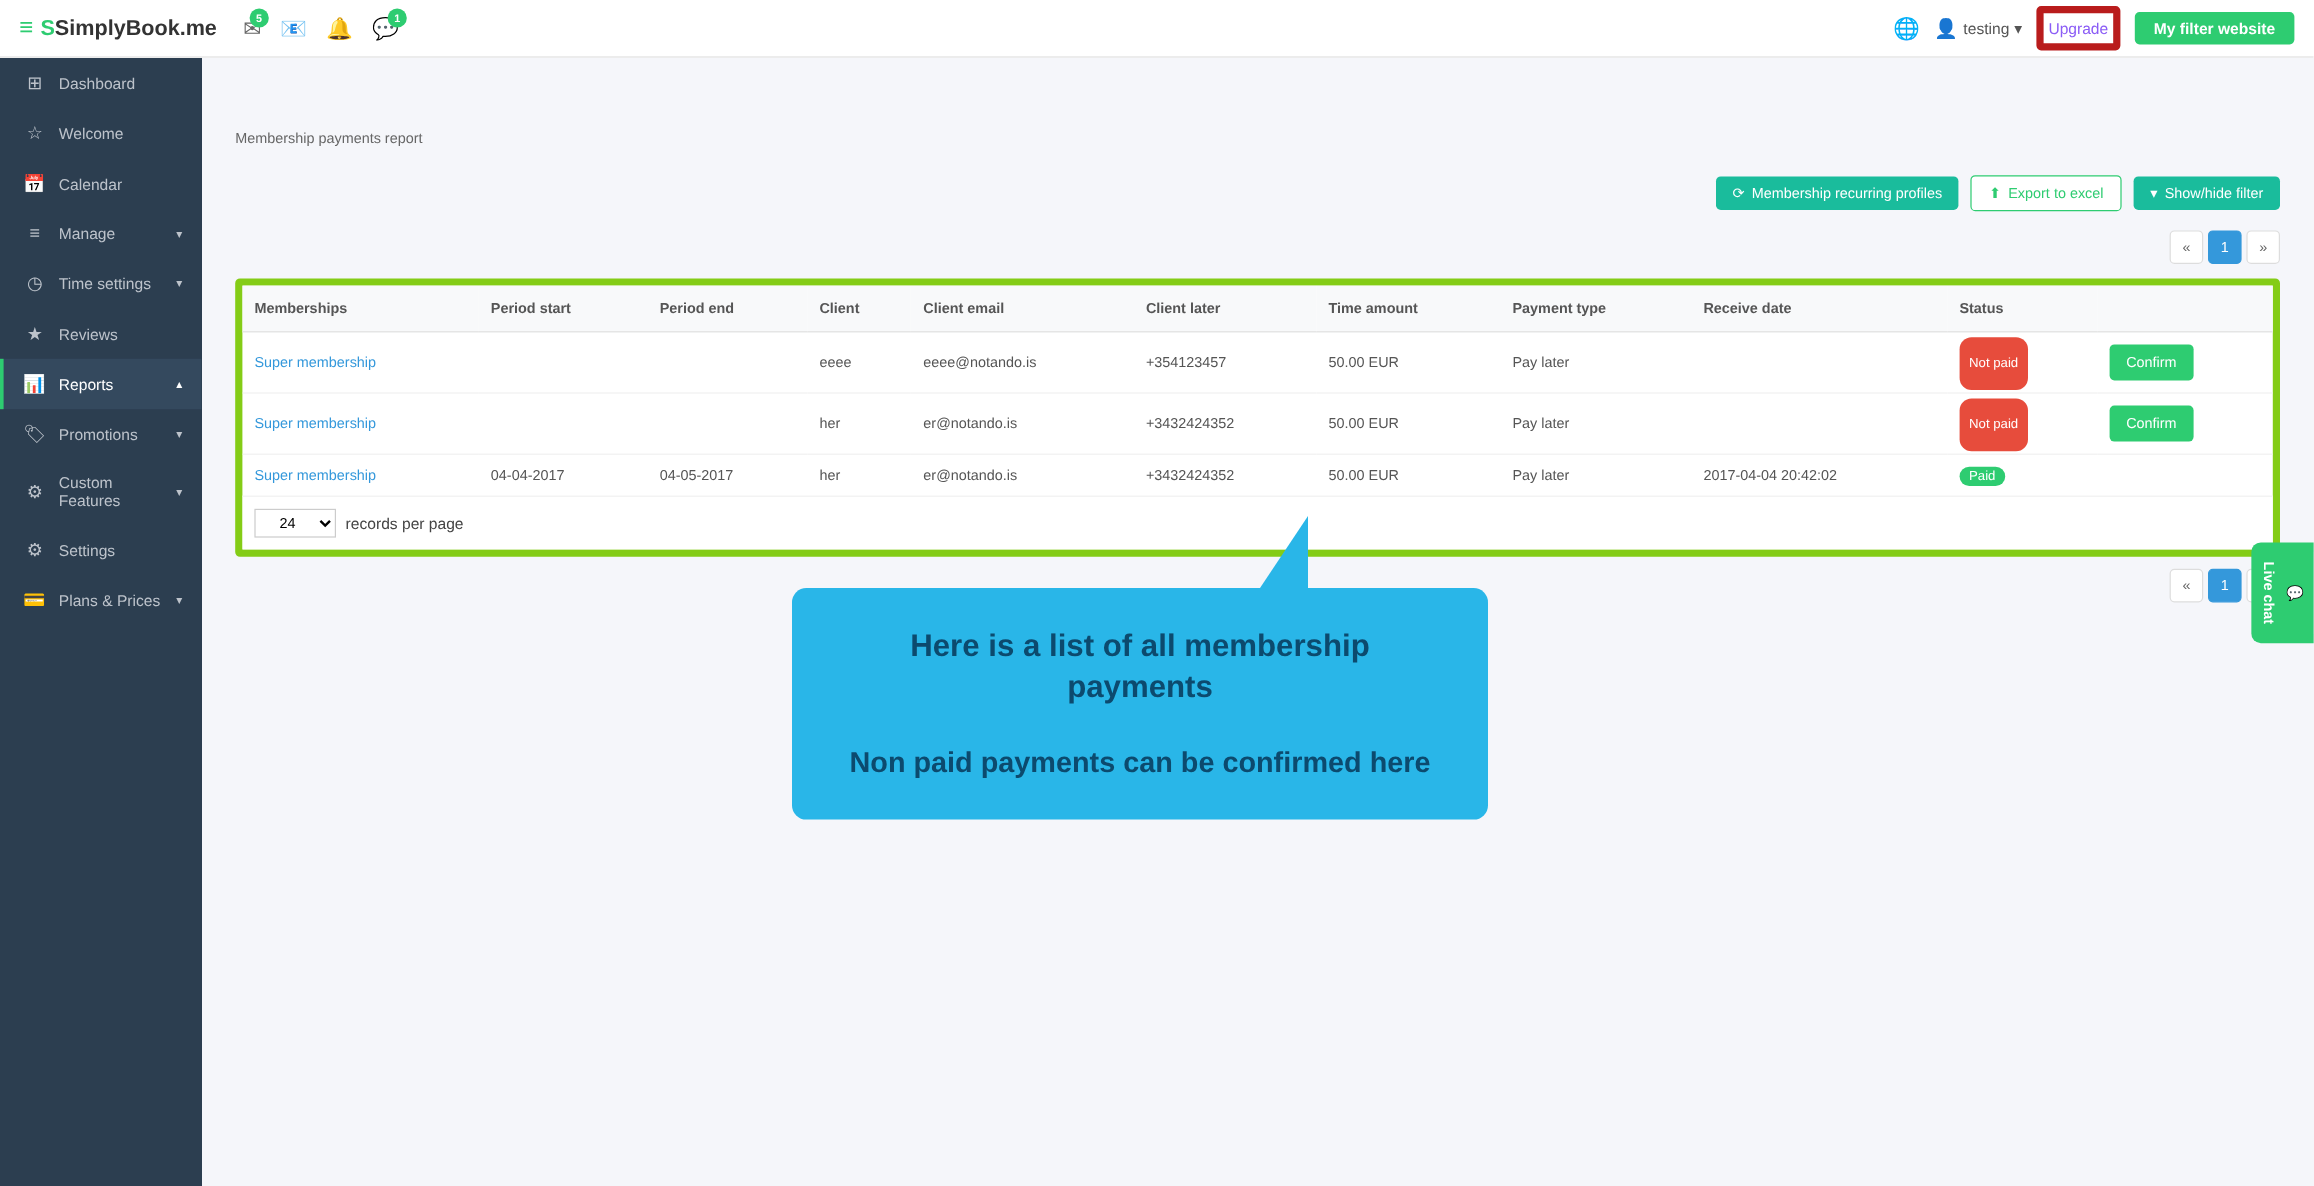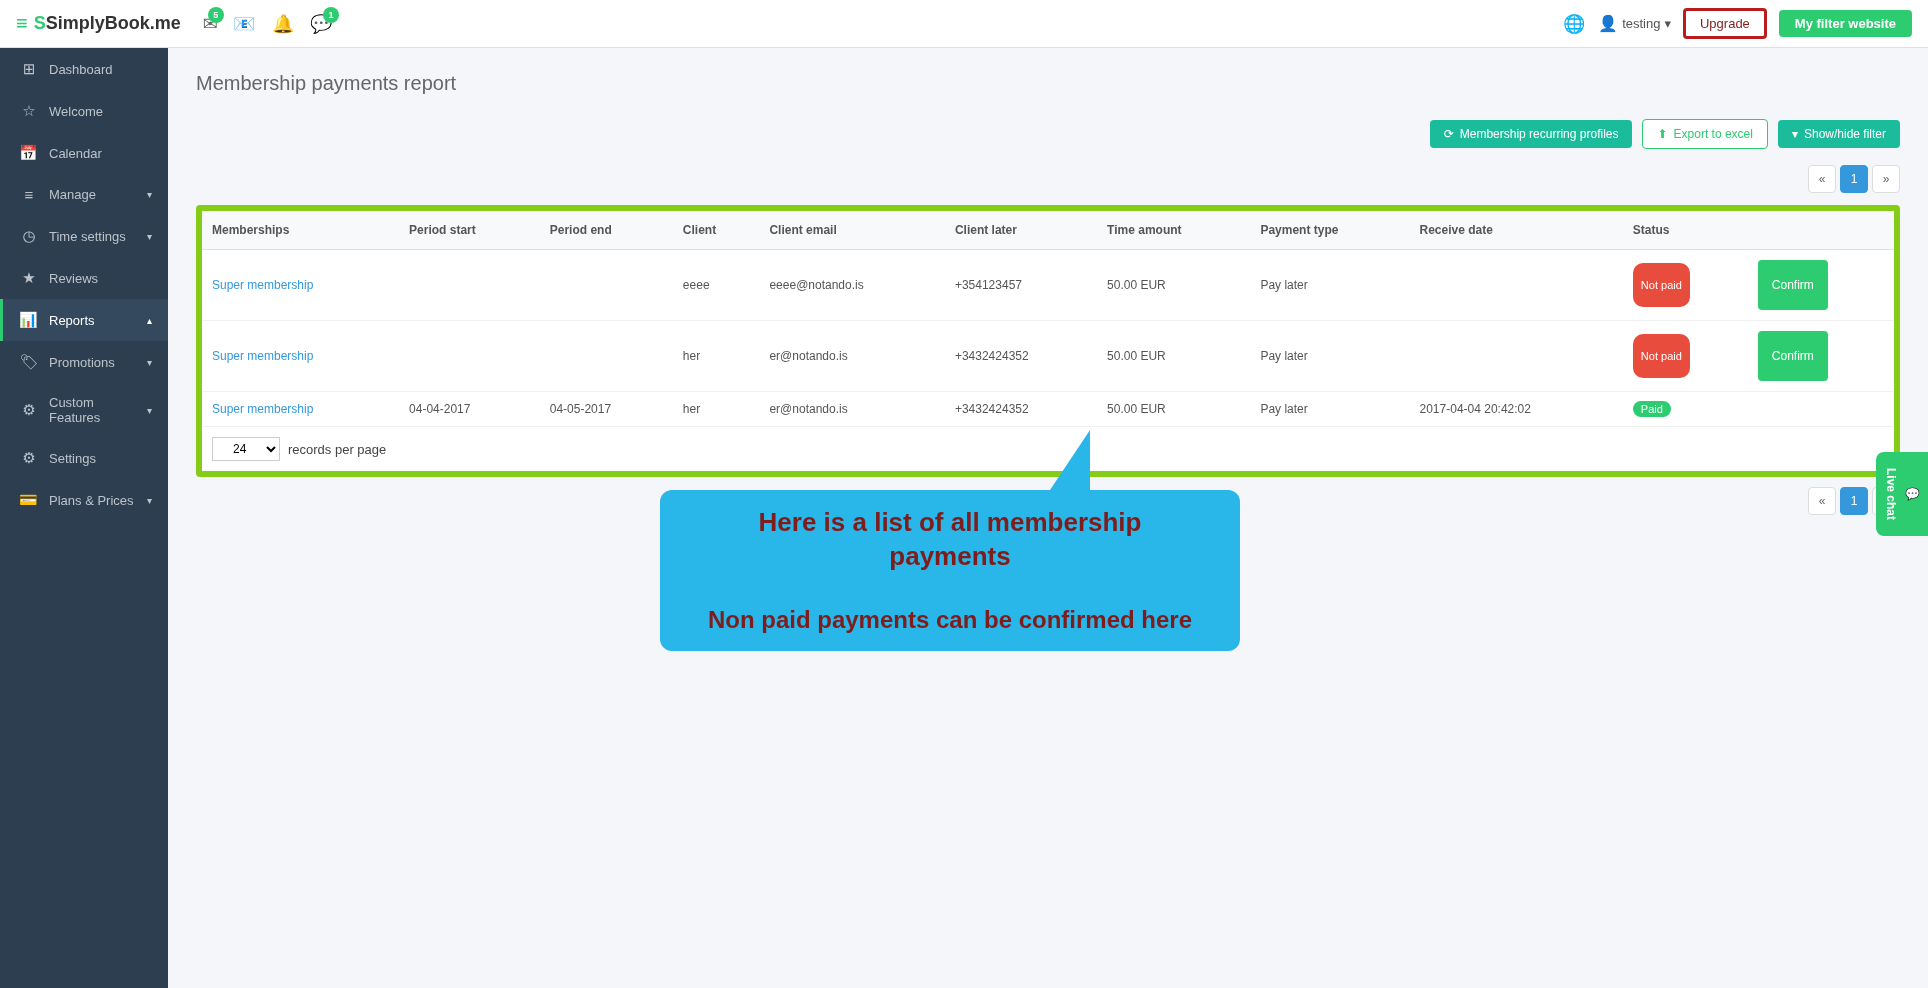--- a/index.html
+++ b/index.html
@@ -25,22 +25,22 @@
     .badge {
       position: absolute; top: -6px; right: -6px;
       background: #2ecc71; color: #fff; border-radius: 50%;
       font-size: 9px; width: 16px; height: 16px;
       display: flex; align-items: center; justify-content: center; font-weight: bold;
     }
     .topnav-right { display: flex; align-items: center; gap: 12px; margin-left: auto; }
     .topnav-user { display: flex; align-items: center; gap: 4px; cursor: pointer; color: #555; }
     .topnav-user .avatar { font-size: 16px; color: #888; }
     .btn-upgrade {
-      border: 3px solid #b91c1c; color: #7f1d1d; background: #fff;
-      padding: 5px 14px; border-radius: 4px; cursor: pointer; font-size: 13px;
+      border: 6px solid #b91c1c; color: #8b5cf6; background: #fff;
+      padding: 5px 4px; border-radius: 4px; cursor: pointer; font-size: 13px;
     }
     .btn-booking {
       background: #2ecc71; color: #fff; border: none;
       padding: 6px 16px; border-radius: 4px; cursor: pointer; font-size: 13px; font-weight: 600;
     }
     .globe-icon { color: #888; font-size: 18px; cursor: pointer; }
 
     
     .sidebar {
       position: fixed; top: 48px; left: 0; bottom: 0; width: 168px;
@@ -57,21 +57,21 @@
     .sidebar-item .label { flex: 1; }
     .sidebar-item .chevron { font-size: 10px; margin-left: auto; }
 
     
     .main {
       margin-top: 48px; margin-left: 168px; padding: 24px 28px;
       min-height: calc(100vh - 48px);
     }
 
     .page-title {
-      font-size: 20px; color: #666; margin-bottom: 24px; font-weight: 400;
+      font-size: 12px; color: #666; margin-bottom: 24px; font-weight: 400; margin-top: 36px;
     }
 
     
     .toolbar {
       display: flex; justify-content: flex-end; align-items: center;
       gap: 10px; margin-bottom: 16px;
     }
     .btn-teal {
       background: #1abc9c; color: #fff; border: none;
       padding: 7px 14px; border-radius: 4px; cursor: pointer; font-size: 12px;
@@ -111,21 +111,21 @@
     .badge-notpaid {
       background: #e74c3c; color: #fff; padding: 16px 8px;
       border-radius: 10px; font-size: 11px; white-space: nowrap;
     }
     .badge-paid {
       background: #2ecc71; color: #fff; padding: 2px 8px;
       border-radius: 10px; font-size: 11px;
     }
     .btn-confirm {
       background: #2ecc71; color: #fff; border: none;
-      padding: 18px 14px; border-radius: 4px; cursor: pointer; font-size: 12px;
+      padding: 8px 14px; border-radius: 4px; cursor: pointer; font-size: 12px;
     }
 
     
     .records-row {
       display: flex; align-items: center; gap: 8px;
       padding: 10px; border-top: 1px solid #f0f0f0; background: #fff;
     }
     .records-select {
       border: 1px solid #ccc; border-radius: 0; padding: 3px 16px;
       font-size: 12px; background: #fff; cursor: pointer;
@@ -143,22 +143,22 @@
       border-left: 40px solid transparent;
       border-right: 0px solid transparent;
       border-bottom: 60px solid #29b6e8;
       margin-left: 390px;
       position: relative;
       top: 0;
     }
     .tooltip-box {
       background: #29b6e8;
       border-radius: 12px;
-      padding: 16px 40px;
-      color: #7f1d1d;
+      padding: 32px 40px;
+      color: #0c4a6e;
       text-align: center;
     }
     .tooltip-box .line1 { font-size: 26px; font-weight: 700; line-height: 1.3; margin-bottom: 30px; }
     .tooltip-box .line2 { font-size: 24px; font-weight: 700; line-height: 1.3; }
 
     
     .live-chat {
       position: fixed; right: 0; top: 50%;
       transform: translateY(-50%);
       background: #2ecc71; color: #fff;

